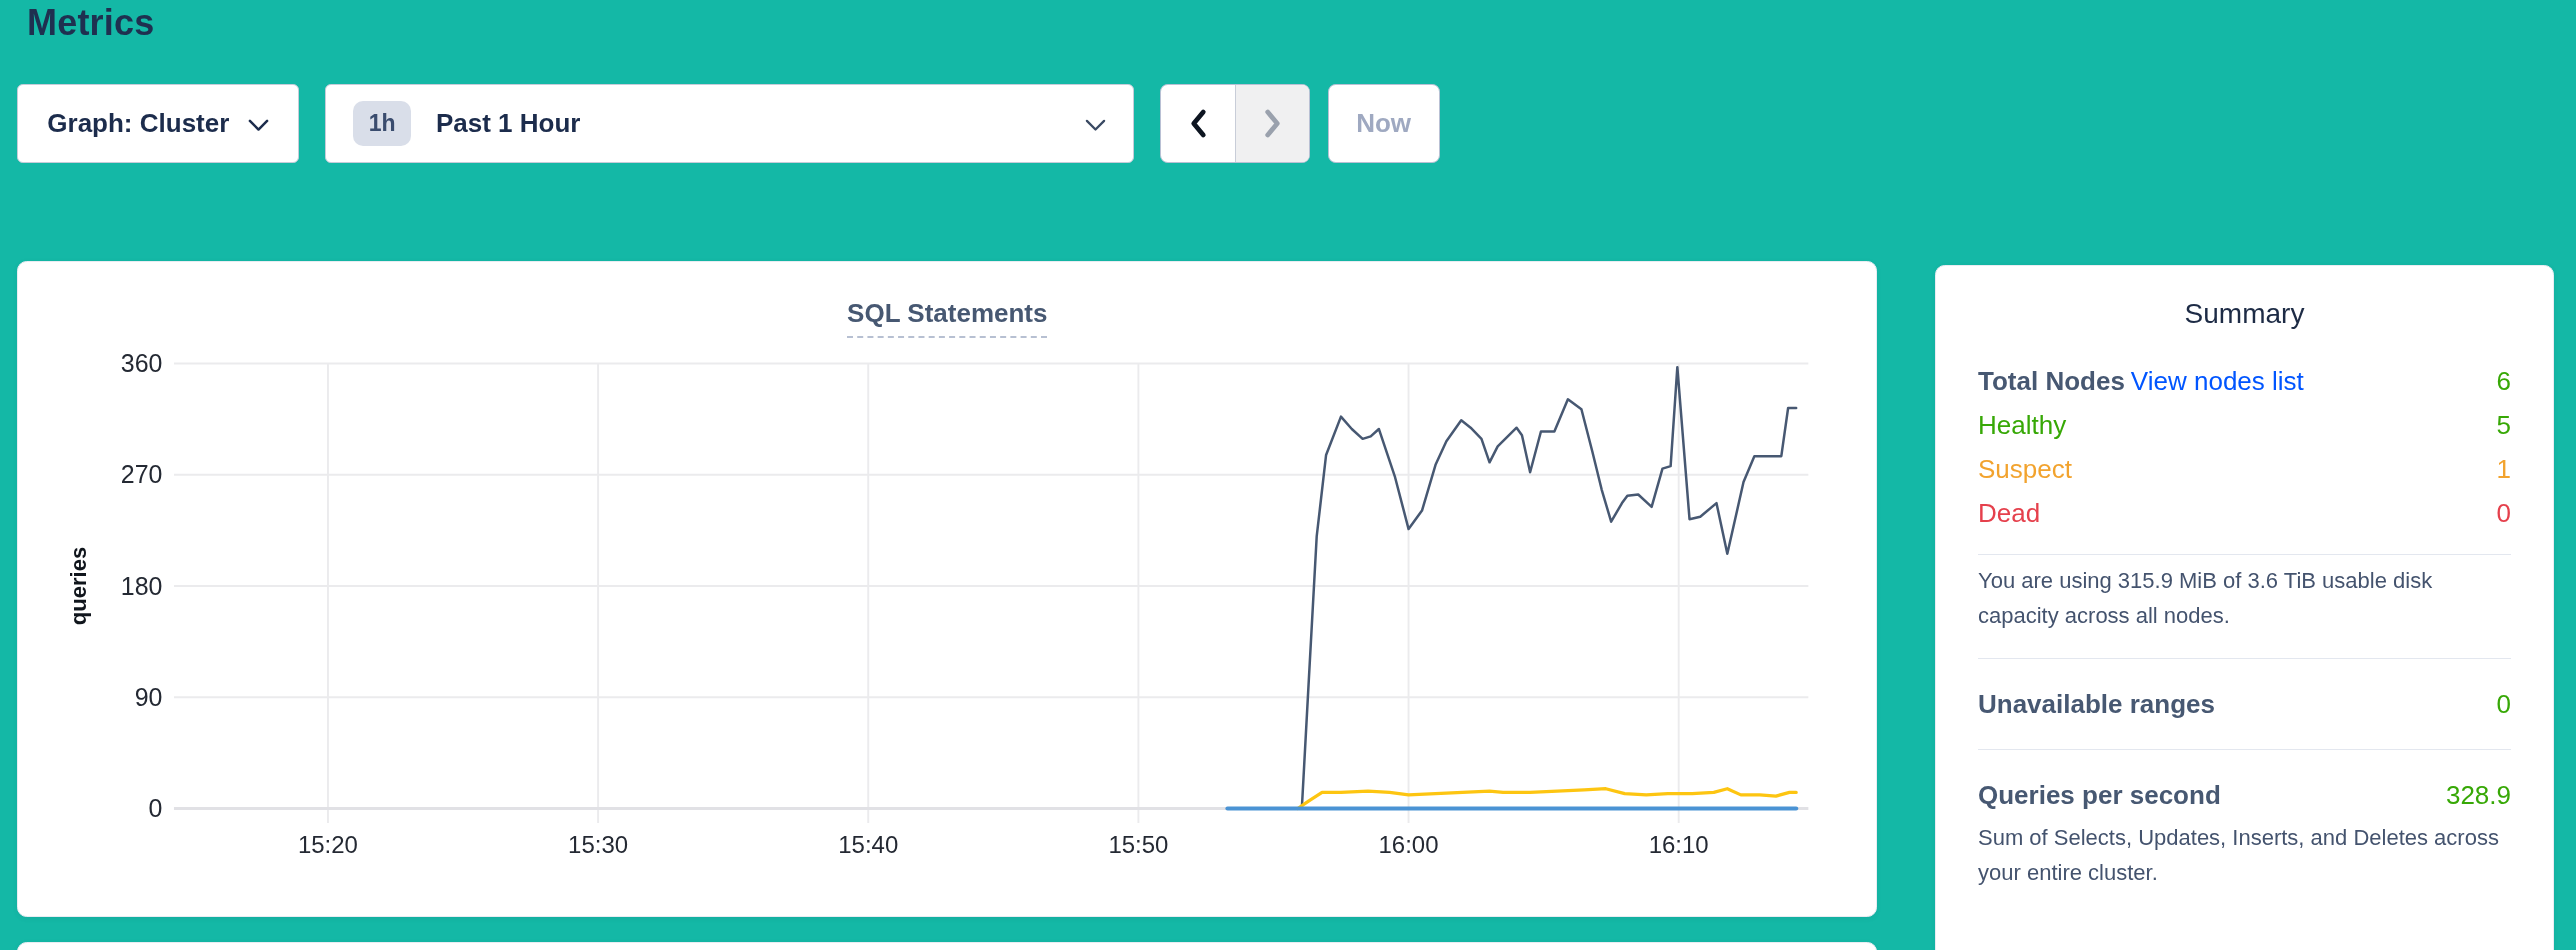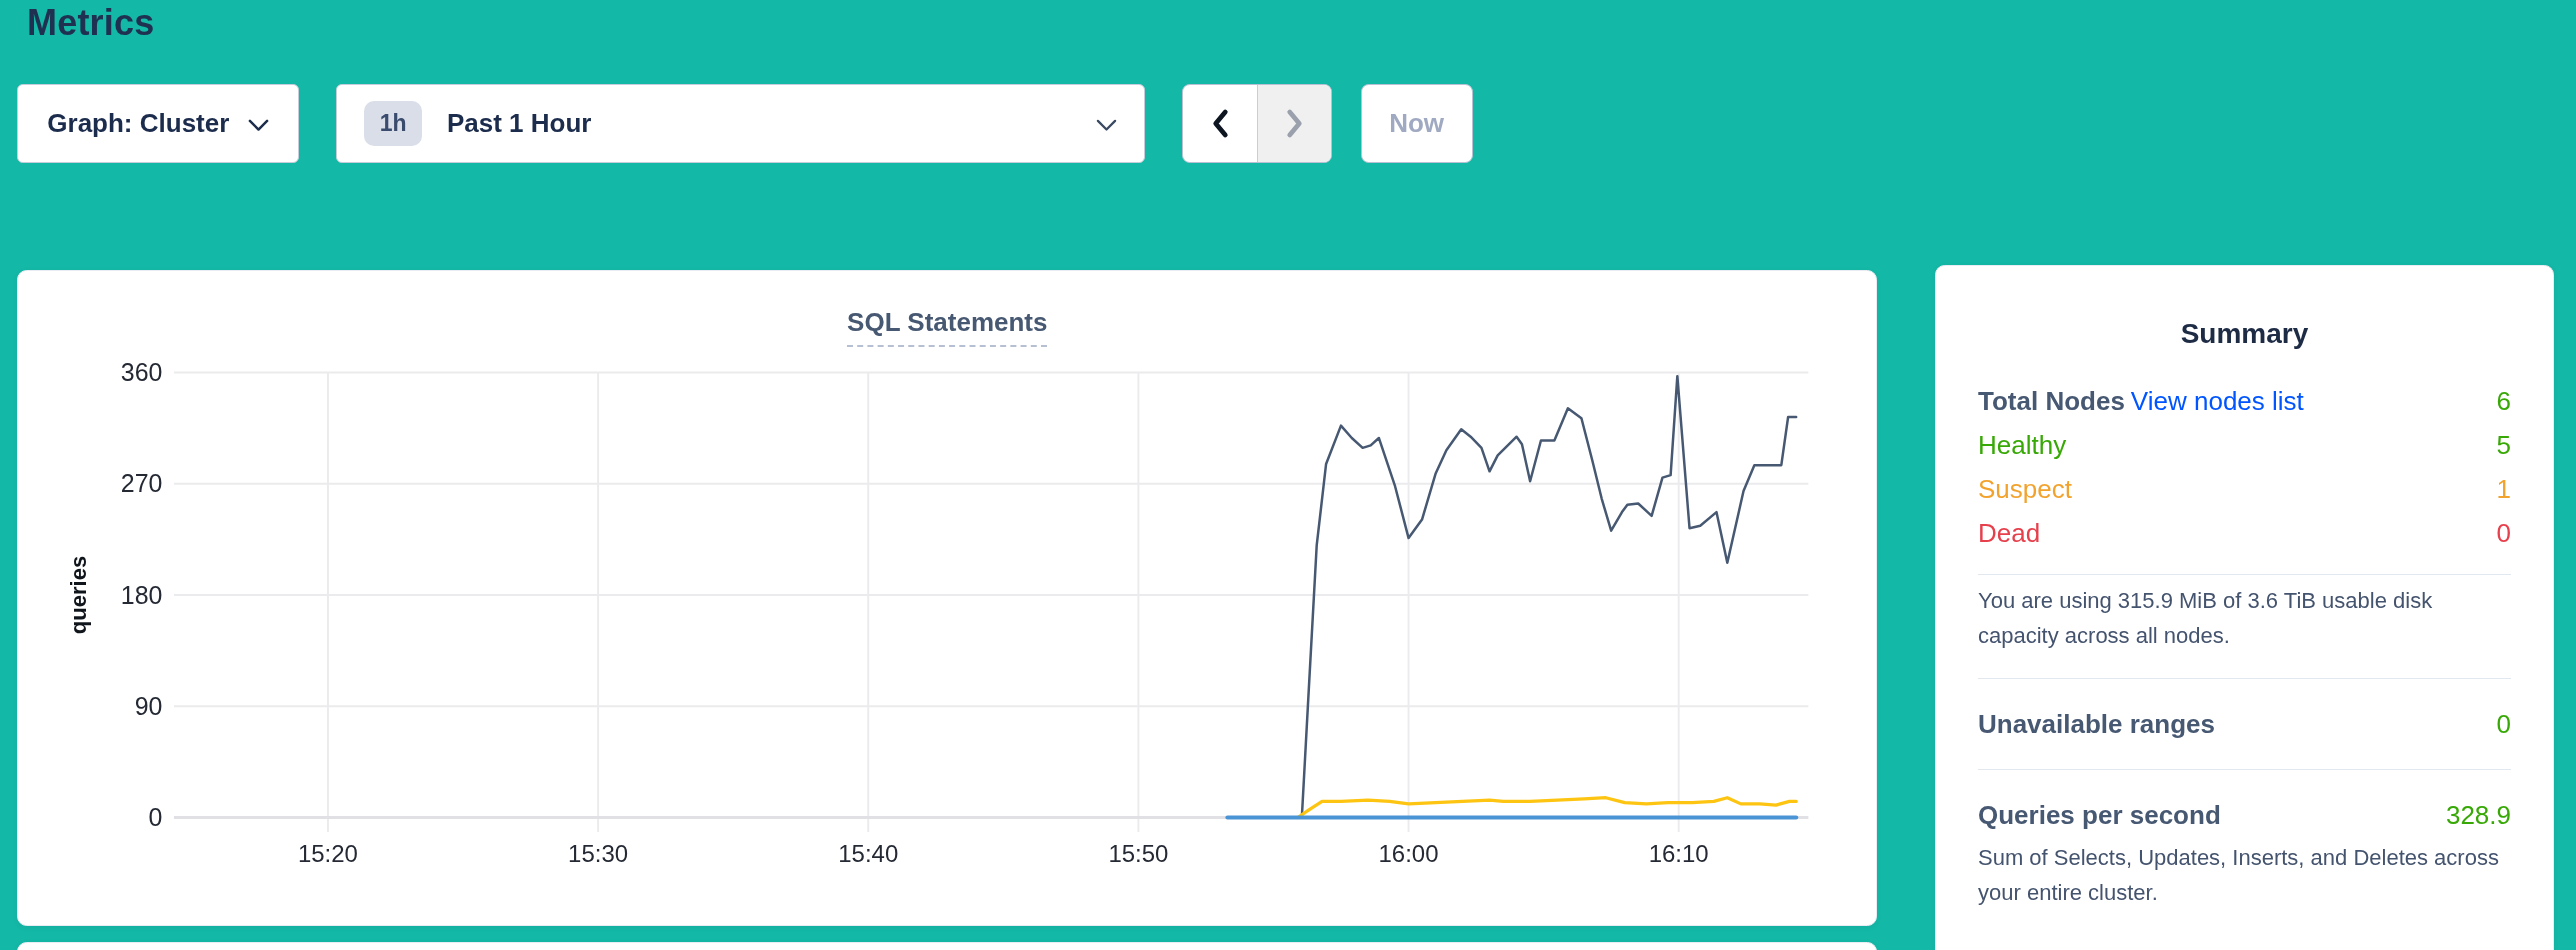--- a/index.html
+++ b/index.html
@@ -9,21 +9,21 @@
     position:relative; width:2576px; height:950px;
     background:#14b8a6; overflow:hidden; color:#1c2c4c;padding-left:8px;
   }
   
   .page-title {
     position:absolute; left:27px; top:1.9px;
     font-size:36px; font-weight:600; color:#1f3050; letter-spacing:0.2px;
   }
   .toolbar {
     position:absolute; left:17.3px; top:84px; height:79px;
-    display:flex; align-items:stretch;gap:11px;
+    display:flex; align-items:stretch;
   }
   .btn {
     background:#fff; border:1px solid #c6ccd9; border-radius:5.8px;
     display:flex; align-items:center; justify-content:center;
     font-size:26px; font-weight:700; color:#1c2c4c; cursor:pointer;
   }
   .dropdown { padding:0 29px; }
   .dropdown .chev { margin-left:19px; margin-top:3.8px; }
   .time-select {
     width:809px; margin-left:26px; justify-content:flex-start;
@@ -44,34 +44,34 @@
   .arrow-half.next { background:#f0f0f1; border-left:1px solid #c8cdd8; cursor:default; }
   .now-btn {
     width:112px; margin-left:17.3px; border:1px solid #b9c0d4; border-radius:7.7px;
     color:#9fa9c1; font-weight:700; cursor:default; background:#fff;
   }
   
   .card {
     position:absolute; background:#fff; border:1px solid #e9ecf2; border-radius:9.6px;
     box-shadow:0 1.9px 5.8px rgba(40,50,80,.07);
   }
-  .chart-card { left:17.3px; top:270px; width:1860px; height:656px;text-decoration:underline; }
+  .chart-card { left:17.3px; top:261px; width:1860px; height:656px;text-decoration:underline; }
   .chart-title-wrap { text-align:center; margin-top:36px; }
   .chart-title {
     display:inline-block; font-size:26px; font-weight:700; color:#475872;
     border-bottom:2.9px dashed #b7c0d2; padding-bottom:6.7px; cursor:help;
   }
   .chart-svg { position:absolute; left:0; top:65px; }
   .bottom-card-sliver {
     left:17.3px; top:942px; width:1860px; height:29px; border-radius:9.6px 9.6px 0 0;
   }
   
   .summary-card { left:1935px; top:265px; width:619px; height:729px; padding:0 42px; }
   .summary-title {
-    text-align:center; font-size:28px; font-weight:700; color:#1d2b45; margin-top:52px;
+    text-align:center; font-size:28px; font-weight:400; color:#1d2b45; margin-top:32px;
   }
   .sum-row {
     display:flex; align-items:center; justify-content:space-between;
     height:44px; font-size:26px;
   }
   .sum-row .left { display:flex; align-items:flex-start; }
   .sec1 { margin-top:29px; }
   .lbl { font-weight:700; color:#475872; }
   .link { color:#0055ff; font-weight:400; margin-left:6px; cursor:pointer; }
   .green  { color:#37a806; }

